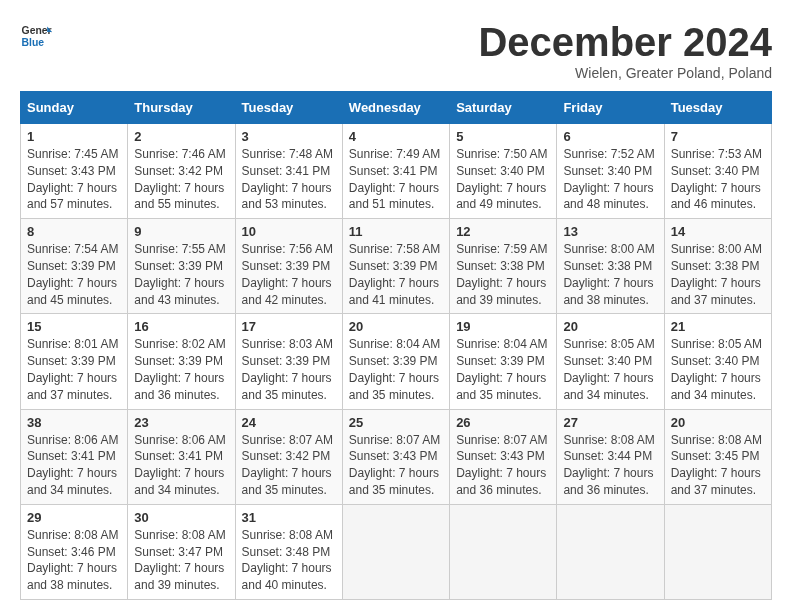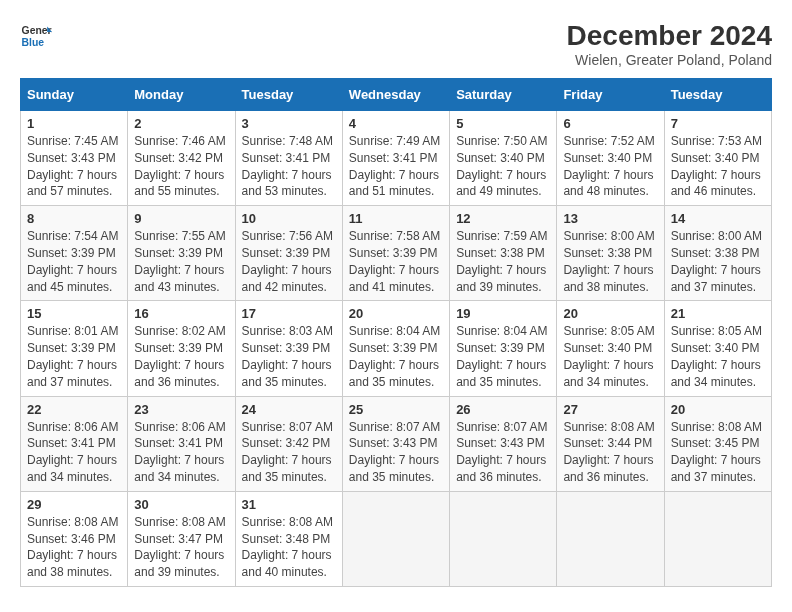--- a/index.html
+++ b/index.html
@@ -22,21 +22,21 @@
       gap: 4px;
     }
     .logo-icon {
       width: 32px;
       height: 32px;
     }
     .title-area {
       text-align: right;
     }
     .month-title {
-      font-size: 28px;
+      font-size: 40px;
       font-weight: bold;
       color: #333;
     }
     .subtitle {
       font-size: 14px;
       color: #555;
       text-align: right;
     }
     .calendar-table {
       width: 100%;
@@ -94,21 +94,21 @@
   <div class="title-area">
     <div class="month-title">December 2024</div>
     <div class="subtitle">Wielen, Greater Poland, Poland</div>
   </div>
 </div>
 
 <table class="calendar-table">
   <thead>
     <tr>
     <th>Sunday</th>
-        <th>Monday</th>
+        <th>Thursday</th>
         <th>Tuesday</th>
         <th>Wednesday</th>
         <th>Saturday</th>
         <th>Friday</th>
         <th>Tuesday</th>
       </tr>
   </thead>
   <tbody id="calendar-body">
   <tr>
         <td>
@@ -195,21 +195,21 @@
           <span class="day-num">20</span>
 <div class="day-detail">Sunrise: 8:05 AM<br>Sunset: 3:40 PM<br>Daylight: 7 hours and 34 minutes.</div>
         </td>
         <td>
           <span class="day-num">21</span>
 <div class="day-detail">Sunrise: 8:05 AM<br>Sunset: 3:40 PM<br>Daylight: 7 hours and 34 minutes.</div>
         </td>
       </tr>
       <tr>
         <td>
-          <span class="day-num">22</span>
+          <span class="day-num">38</span>
 <div class="day-detail">Sunrise: 8:06 AM<br>Sunset: 3:41 PM<br>Daylight: 7 hours and 34 minutes.</div>
         </td>
         <td>
           <span class="day-num">23</span>
 <div class="day-detail">Sunrise: 8:06 AM<br>Sunset: 3:41 PM<br>Daylight: 7 hours and 34 minutes.</div>
         </td>
         <td>
           <span class="day-num">24</span>
 <div class="day-detail">Sunrise: 8:07 AM<br>Sunset: 3:42 PM<br>Daylight: 7 hours and 35 minutes.</div>
         </td>

